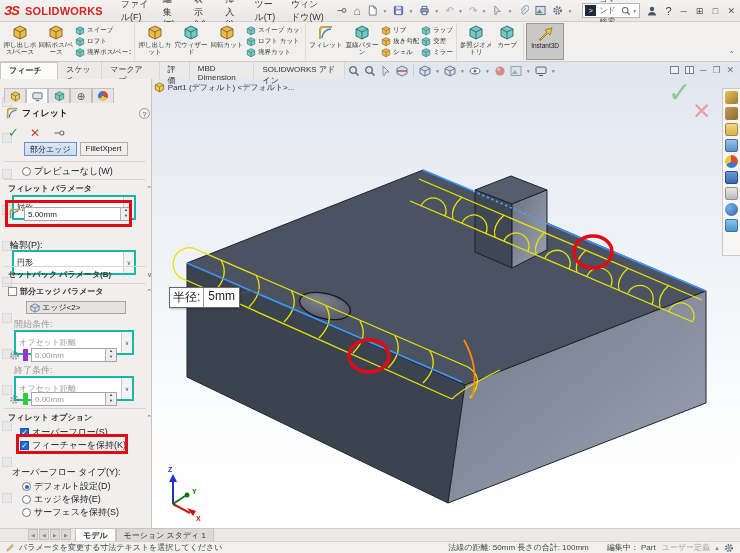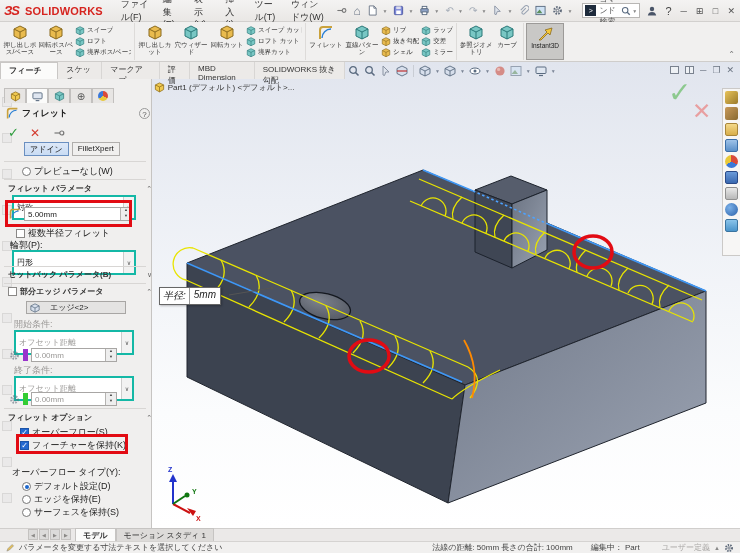--- a/index.html
+++ b/index.html
@@ -64,22 +64,22 @@
   
   #confirm-check { position:absolute; left:516px; top:14px; font-size:28px; font-weight:bold; color:rgba(125,195,125,.85); }
   #confirm-cancel { position:absolute; left:540px; top:36px; font-size:23px; font-weight:bold; color:rgba(232,140,140,.8); }
 
   
   #taskpane { position:absolute; right:0; top:26px; width:18px; height:168px; background:#f7f6f5;
     border:1px solid #cbc9c7; border-right:none; display:flex; flex-direction:column; align-items:center; padding:2px 0; gap:3px; }
   .tp-ic { width:13px; height:13px; border-radius:2px; }
 
   
-  #radius-tooltip { position:absolute; left:7px; top:225px; display:flex; background:#fff;
-    border:1px solid #666; box-shadow:1px 1px 2px rgba(0,0,0,.25); font-size:10px;font-style:italic; }
+  #radius-tooltip { position:absolute; left:17px; top:225px; display:flex; background:#fff;
+    border:1px solid #666; box-shadow:1px 1px 2px rgba(0,0,0,.25); font-size:12px; }
   #radius-tooltip .c1 { padding:1px 3px; border-right:1px solid #999; }
   #radius-tooltip .c2 { padding:1px 4px; }
 
   
   #panel { position:absolute; left:0; top:17px; width:152px; height:449px;
     background:#f0efee; border-right:1px solid #c6c4c2; overflow:hidden; }
   .prow { position:absolute; left:0; width:152px; display:flex; align-items:center; gap:3px; }
   .hdr { font-weight:bold; font-size:8px; color:#333; }
   .chev { margin-left:auto; margin-right:8px; color:#666; font-size:7px; }
   .hrline { position:absolute; left:4px; width:142px; border-top:1px solid #d8d6d4; }
@@ -97,21 +97,21 @@
   .rdo.sel::after { content:""; position:absolute; left:2px; top:2px; width:4px; height:4px; border-radius:50%; background:#1a66cc; }
   .gray { color:#9a9896; }
   .swatch { width:5px; height:12px; flex:0 0 auto; }
   .redbox { position:absolute; border:3px solid #e20b13; pointer-events:none; z-index:6; }
   .pm-tab { width:22px; height:15px; border:1px solid #c2c0be; border-bottom:none; background:#e7e5e3;
     display:flex; align-items:center; justify-content:center; }
   .pm-tab.active { background:#fbfbfa; }
   .mode-btn { height:14px; font-size:8px; padding:1px 5px; border:1px solid #b0aeac; background:#f0efee; }
   .mode-btn.active { background:linear-gradient(#dde8f7,#c9dcf4); border-color:#6a8fc0; }
   .ghost { position:absolute; left:2px; width:10px; height:10px; border:1px solid #8a8a8a; opacity:.22; background:#d8d8d8; z-index:0; }
-  .edgefield { height:13px; background:#e4e3e2; border:1px solid #a8a6a4; display:flex; align-items:center; gap:10px; font-size:8px; padding:0 3px; }
+  .edgefield { height:13px; background:#e4e3e2; border:1px solid #a8a6a4; display:flex; align-items:center; gap:2px; font-size:8px; padding:0 3px; }
 
   
   #bottombar { position:absolute; left:0; top:528px; width:740px; height:13px; background:#ebe9e8; border-top:1px solid #d0cecc; display:flex; align-items:flex-end; }
   .nav-btn { width:10px; height:11px; background:#dcdbda; border:1px solid #c4c2c0; color:#8a8886; font-size:5px;
     display:flex; align-items:center; justify-content:center; }
   .btab { height:13px; padding:1px 7px 0; font-size:8px; color:#333; border:1px solid #c6c4c2; border-bottom:none; background:#dddbd9; }
   .btab.active { background:#fbfbfa; font-weight:bold; }
   #statusbar { position:absolute; left:0; top:541px; width:740px; height:12px; background:#f1f0ef; border-top:1px solid #d5d3d1;
     display:flex; align-items:center; font-size:8px; color:#444; padding:0 6px; gap:4px; }
 </style>
@@ -589,21 +589,21 @@
       <span class="c2">5mm</span>
     </div>
   </div>
 
   <div id="tabbar">
     <span class="dtab active">フィーチャー</span>
     <span class="dtab">スケッチ</span>
     <span class="dtab">マークアップ</span>
     <span class="dtab">評価</span>
     <span class="dtab">MBD Dimension</span>
-    <span class="dtab">SOLIDWORKS 抜き勾配</span>
+    <span class="dtab">SOLIDWORKS アドイン</span>
   </div>
 
   <div id="tree-item">
     <span class="tri">▶</span>
     <svg width="11" height="11">
         <use href="#s-part"></use>
       </svg>
     <span>Part1 (デフォルト) &lt;デフォルト&gt;...</span>
   </div>
 
@@ -653,21 +653,21 @@
 
     <div class="prow" style="top:46px; left:8px">
       <span style="color:#2e9e3e; font-size:13px; font-weight:bold">✓</span>
       <span style="color:#d43b2f; font-size:12px; font-weight:bold; margin-left:8px">✕</span>
       <svg width="12" height="12" style="margin-left:10px">
           <use href="#s-pin"></use>
         </svg>
     </div>
 
     <div class="prow" style="top:63px; left:24px">
-      <span class="mode-btn active">アドイン</span>
+      <span class="mode-btn active">部分エッジ</span>
       <span class="mode-btn">FilletXpert</span>
     </div>
     <div class="hrline" style="top:82px"></div>
 
     <div class="prow" style="top:86px; left:22px">
       <span class="rdo"></span>
       <span>プレビューなし(W)</span>
     </div>
     <div class="hrline" style="top:100px"></div>
 
@@ -685,24 +685,20 @@
         </svg>
       <div class="inp" style="width:108px">
         <span>5.00mm</span>
         <span class="spin">
             <span>▲</span>
             <span>▼</span>
           </span>
       </div>
     </div>
     <div class="redbox" style="left:5px; top:121px; width:127px; height:27px"></div>
-    <div class="prow" style="top:148px; left:16px">
-      <span class="cb0"></span>
-      <span>複数半径フィレット</span>
-    </div>
     <div class="prow" style="top:160px; left:10px">
         <span>輪郭(P):</span>
       </div>
     <div class="dd" style="position:absolute; top:171px; left:12px; width:124px">
       <span>円形</span>
         <span class="v">∨</span>
     </div>
     <div class="hrline" style="top:187px"></div>
 
     <div class="prow" style="top:190px; left:8px; right:0">
@@ -806,18 +802,18 @@
   <span class="btab">モーション スタディ 1</span>
 </div>
 
 <div id="statusbar">
   <svg width="9" height="9">
       <use href="#s-pencil"></use>
     </svg>
   <span>パラメータを変更する寸法テキストを選択してください</span>
   <span style="margin-left:auto">法線の距離: 50mm 長さの合計: 100mm</span>
   <span style="margin-left:14px">編集中： Part</span>
-  <span style="margin-left:18px; color:#a8a6a4">ユーザー定義</span>
+  <span style="margin-left:2px; color:#a8a6a4">ユーザー定義</span>
   <span style="color:#888; font-size:6px">▲</span>
   <svg width="10" height="10">
       <use href="#s-gear"></use>
     </svg>
 </div>
 
 </body></html>

